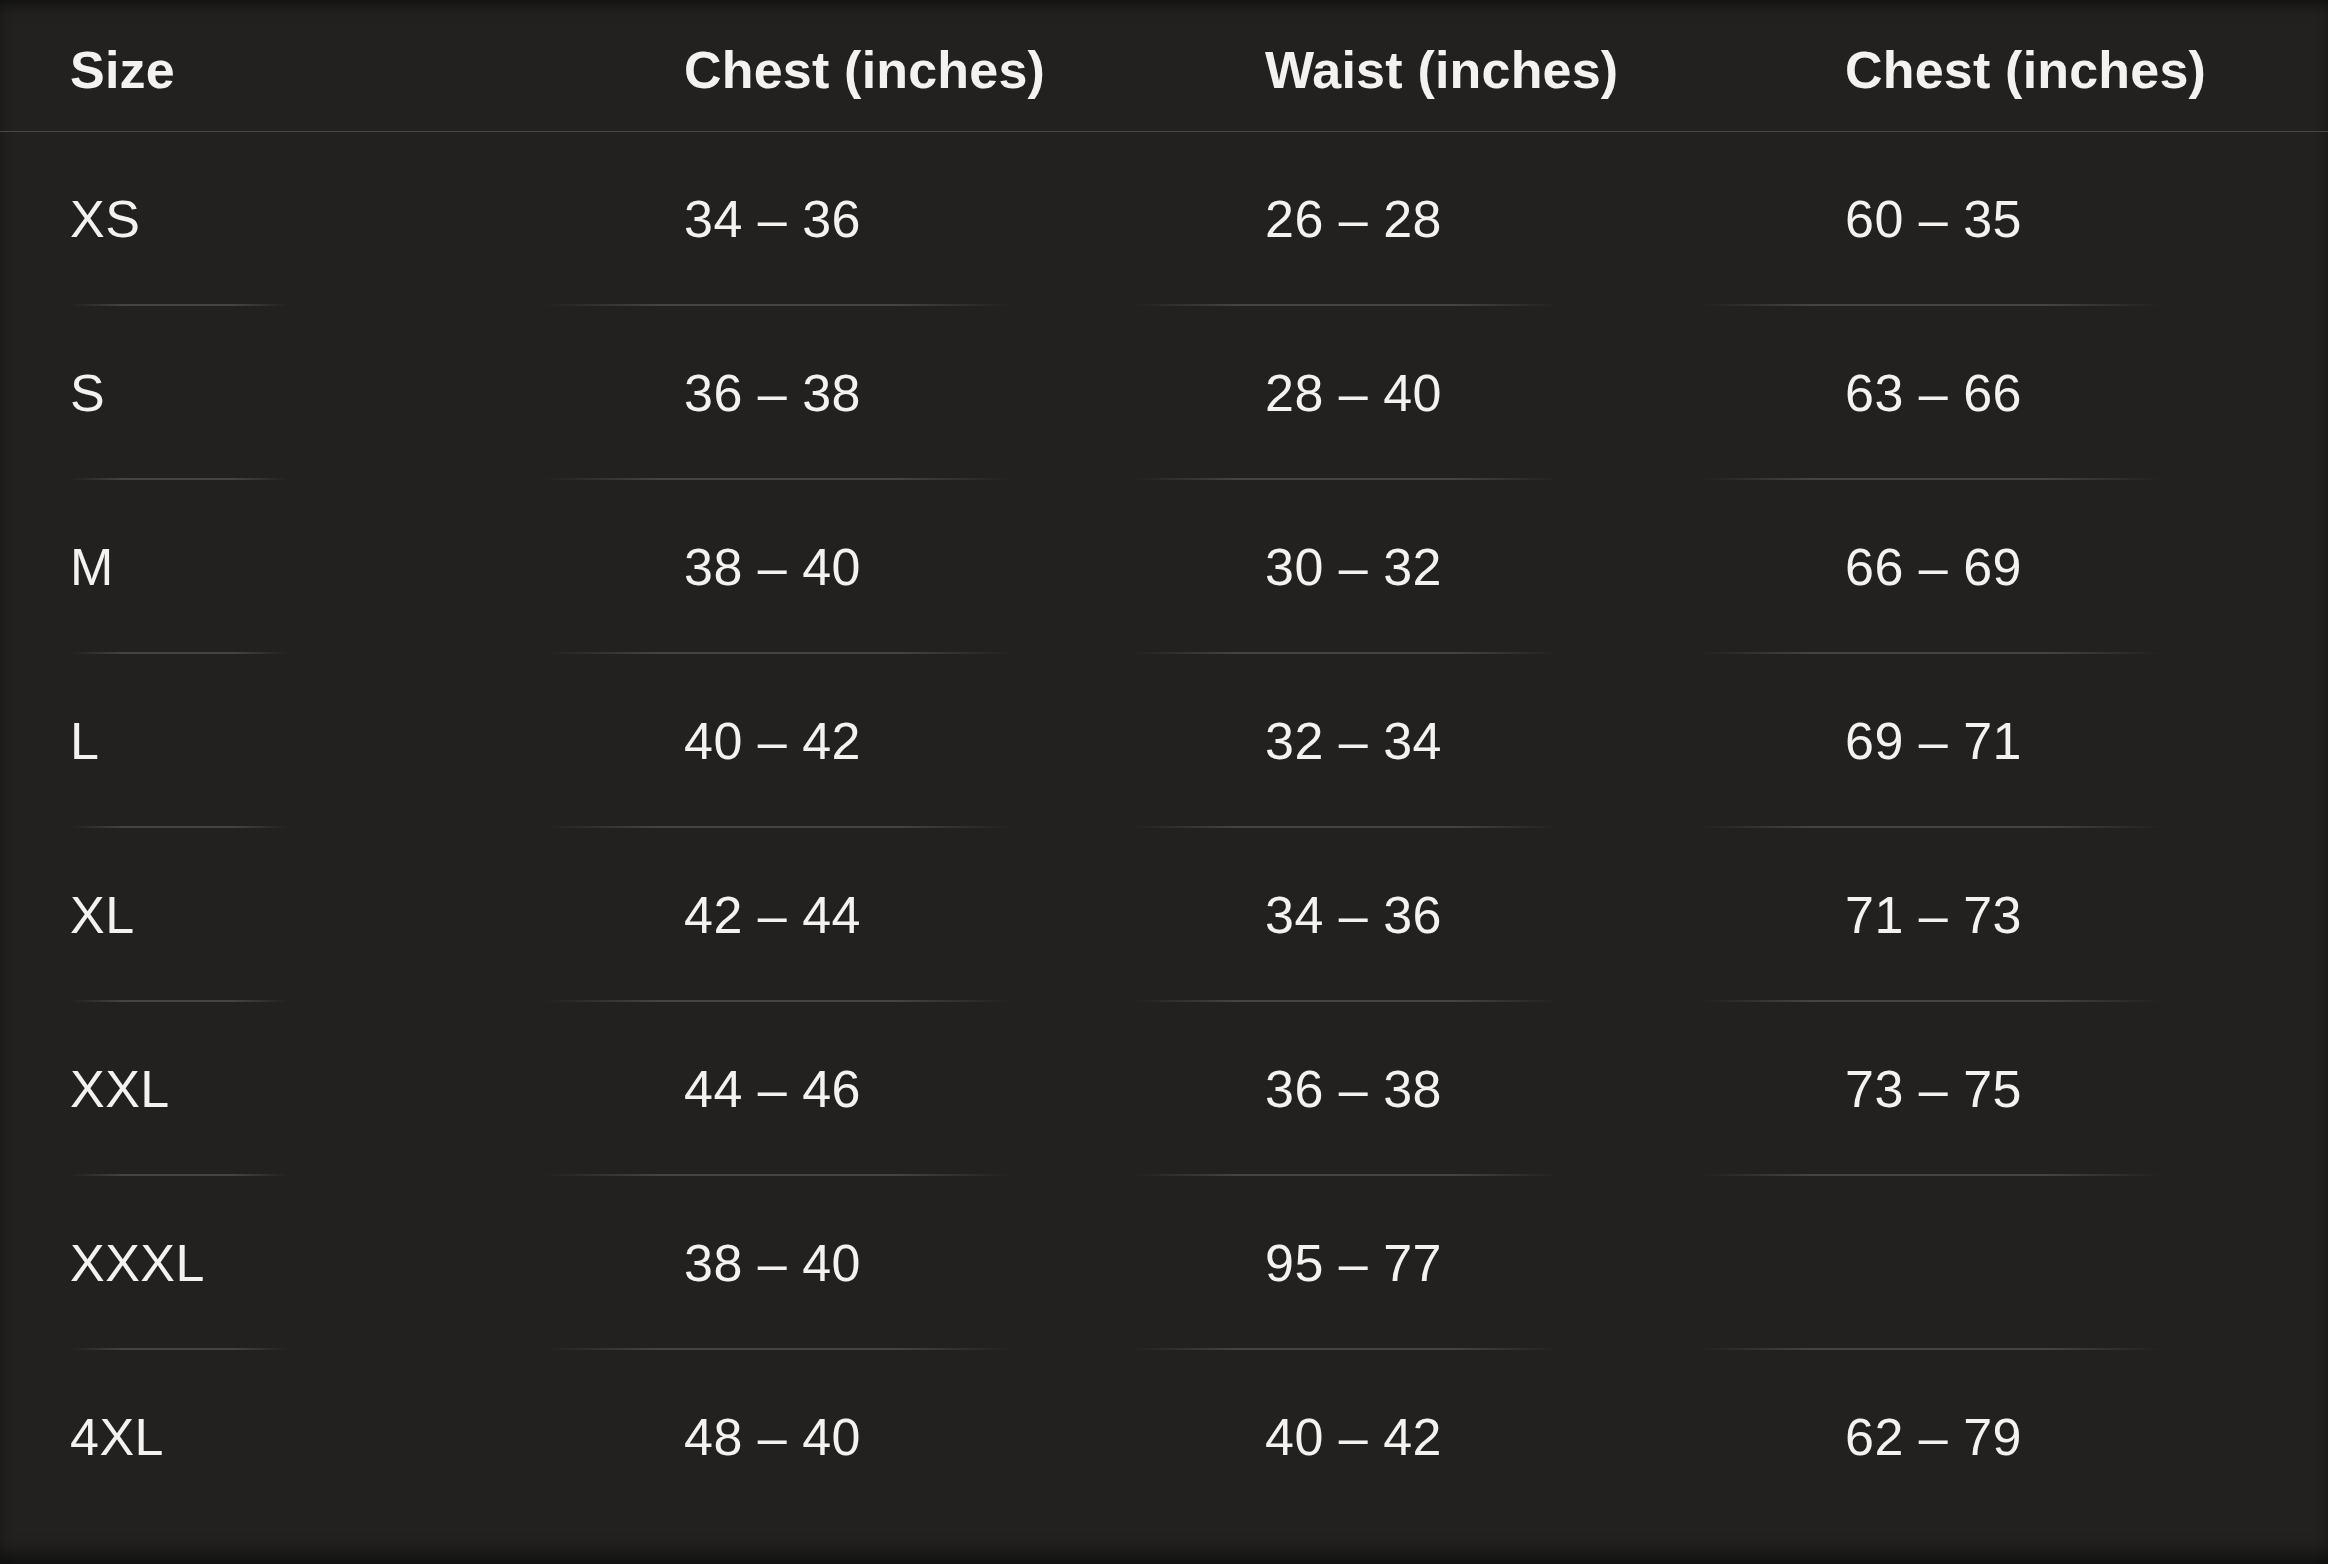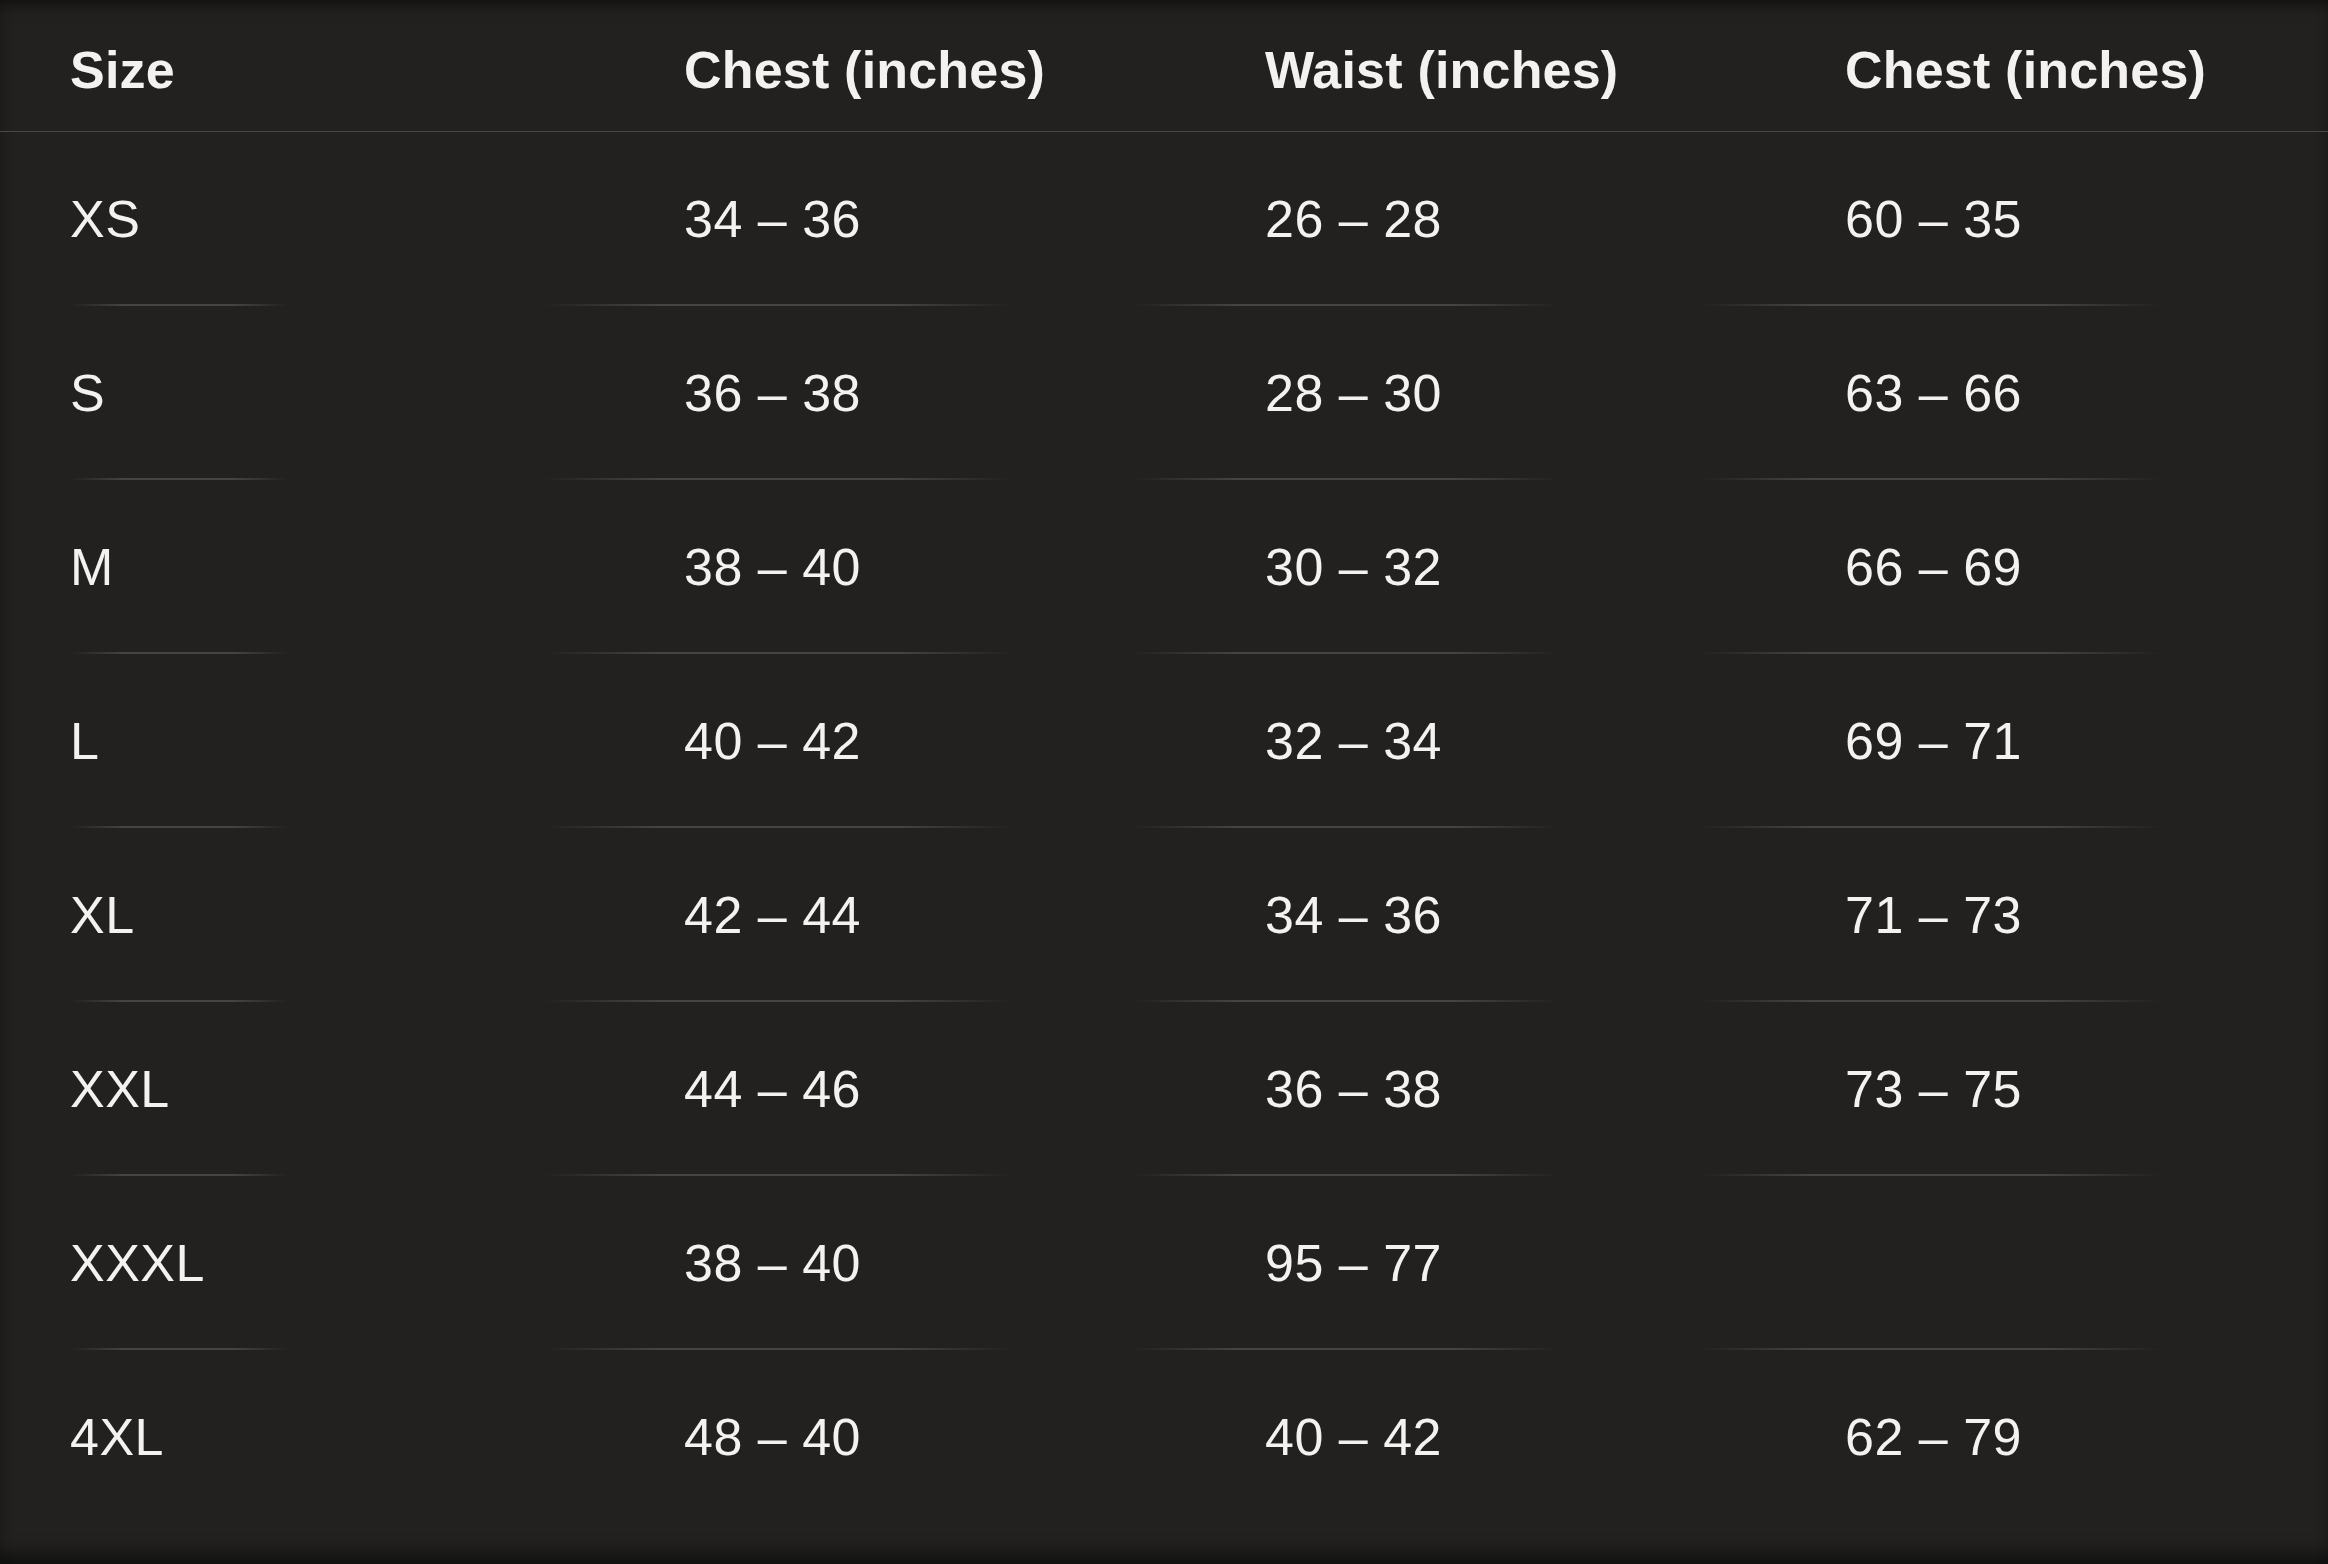--- a/index.html
+++ b/index.html
@@ -89,21 +89,21 @@
       <i class="seg seg1"></i>
         <i class="seg seg2"></i>
         <i class="seg seg3"></i>
         <i class="seg seg4"></i>
     </div>
 
     <div class="trow data-row">
       <span class="gutter"></span>
       <span class="cell">S</span>
       <span class="cell">36 – 38</span>
-      <span class="cell">28 – 30</span>
+      <span class="cell">28 – 40</span>
       <span class="cell">63 – 66</span>
       <i class="seg seg1"></i>
         <i class="seg seg2"></i>
         <i class="seg seg3"></i>
         <i class="seg seg4"></i>
     </div>
 
     <div class="trow data-row">
       <span class="gutter"></span>
       <span class="cell">M</span>

